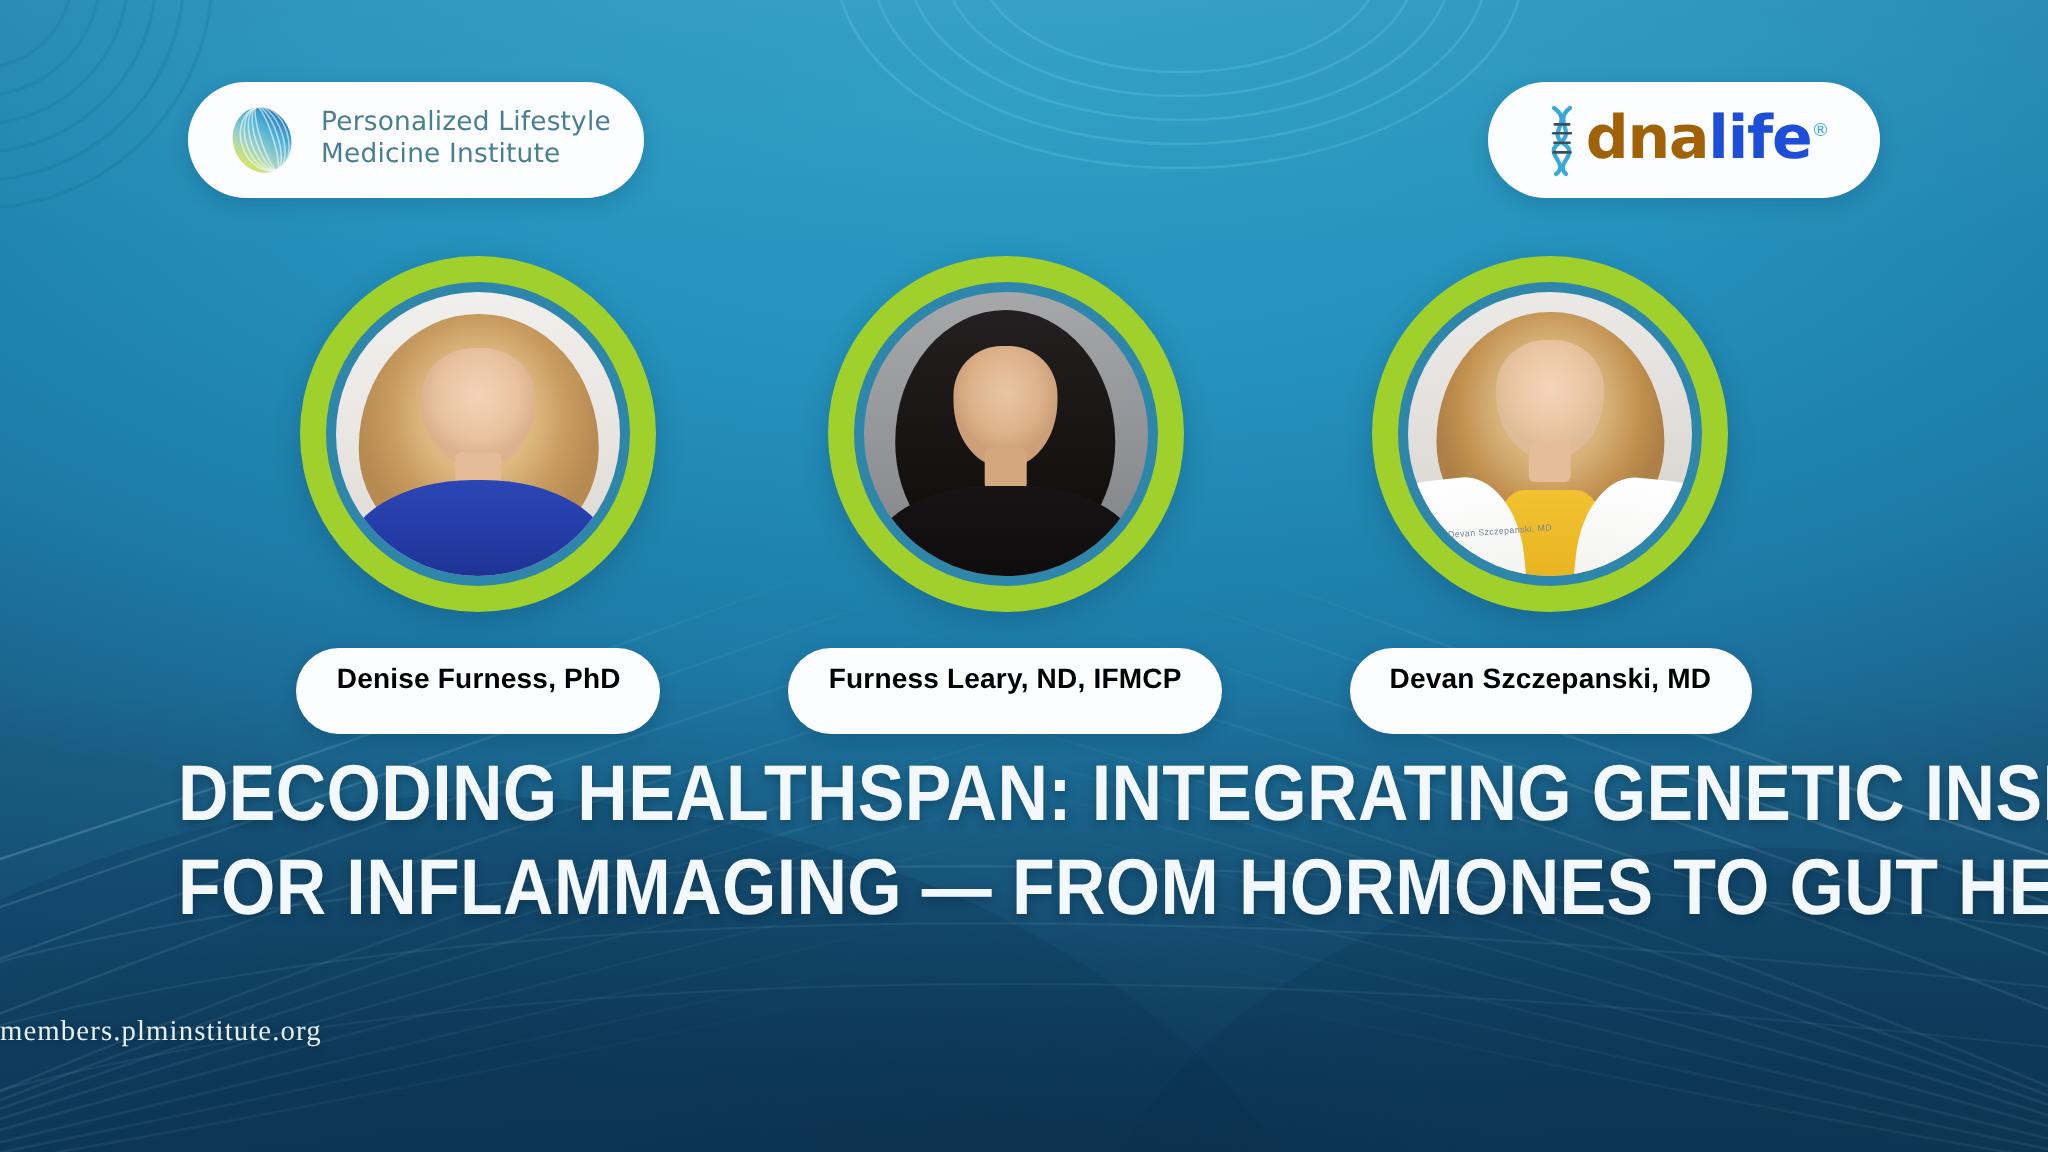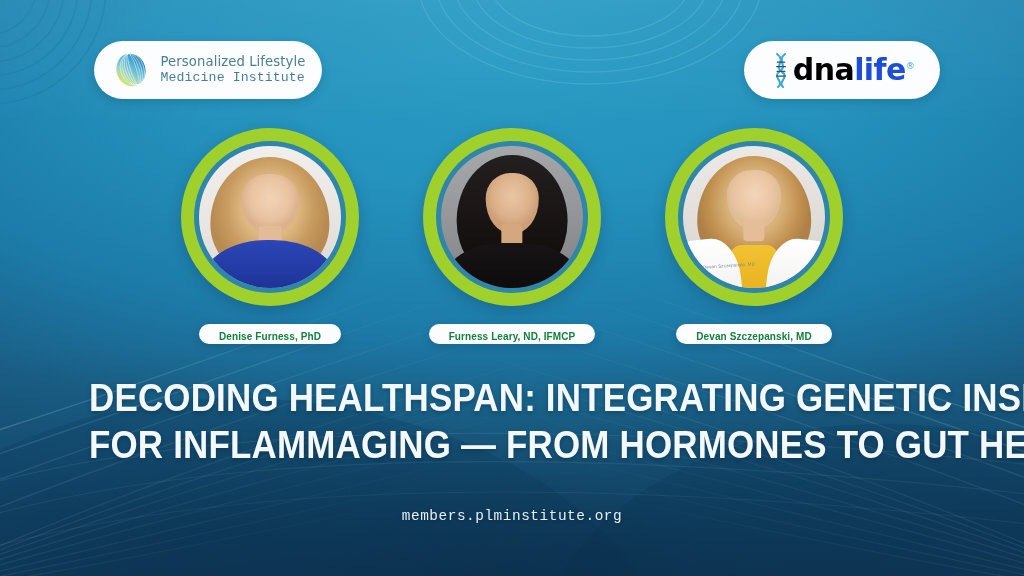--- a/index.html
+++ b/index.html
@@ -48,30 +48,30 @@
   .logo-pill-plmi{ left:94px; top:41px; width:228px; height:58px; gap:10px; padding:0 14px; }
   .logo-pill-dnalife{ left:744px; top:41px; width:196px; height:58px; }
 
   .plmi-mark{ width:40px; height:40px; flex:0 0 40px; }
   .plmi-text{
     font-family:"DejaVu Sans", sans-serif;
     font-size:13.2px; line-height:1.18;
     color:#4a7f92; letter-spacing:.1px;
     white-space:nowrap;
   }
-  .plmi-text .l2{ display:block;font-family:Liberation Mono, monospace; }
+  .plmi-text .l2{ display:block; }
 
   .dnalife-wrap{ display:flex; align-items:center; gap:1px; }
   .dna-mark{ width:22px; height:38px; flex:0 0 22px; }
   .dnalife-word{
     font-family:"DejaVu Sans", sans-serif;
     font-weight:bold; font-size:30px; letter-spacing:-.6px;
     line-height:1;
   }
-  .dnalife-word .seg-dna{ color:#000000; }
+  .dnalife-word .seg-dna{ color:#a16207; }
   .dnalife-word .seg-life{ color:#1d4ed8; }
   .dnalife-word .seg-tm{ font-size:9px; vertical-align:super; color:#38a8d8; font-weight:normal; }
 
   
   .speakers{
     position:absolute; left:0; right:0; top:128px;
     display:flex; justify-content:center; align-items:flex-start;
     gap:64px;
   }
   .speaker{ display:flex; flex-direction:column; align-items:center; }
@@ -176,24 +176,24 @@
     position:absolute; left:14%; bottom:14%;
     font-size:4.4px; color:#7a8493; letter-spacing:.2px; white-space:nowrap;
     transform:rotate(-4deg);
   }
 
   
   .name-pill{
     margin-top:18px;
     background:#fbfdfe;
     border-radius:999px;
-    padding:7px 20px 2px;
-    color:#15803d;
+    padding:7px 20px 20px;
+    color:#000000;
     font-weight:bold;
-    font-size:10px;
+    font-size:14px;
     letter-spacing:.1px;
     white-space:nowrap;
     box-shadow:0 3px 9px rgba(4,36,58,.20);
   }
 
   
   .title-block{
     position:absolute; left:0; right:0; top:374px;
     text-align:center;
     padding:0 34px;
@@ -207,23 +207,22 @@
     letter-spacing:.2px;
     text-transform:uppercase;
     transform:scaleX(.885);
     transform-origin:center;
     white-space:nowrap;
     text-shadow:0 2px 5px rgba(3,28,47,.34);
   }
 
   .site-url{
     position:absolute; left:0; right:0; top:508px;
-    text-align:center;
     color:#e6f1f7;
-    font-family:Liberation Mono, monospace;
+    font-family:Liberation Serif, serif;
     font-size:14.4px;
     letter-spacing:.55px;
     text-shadow:0 1px 3px rgba(3,28,47,.35);
   }
 </style>
 </head>
 <body>
 
 <div class="webinar-banner">
 

